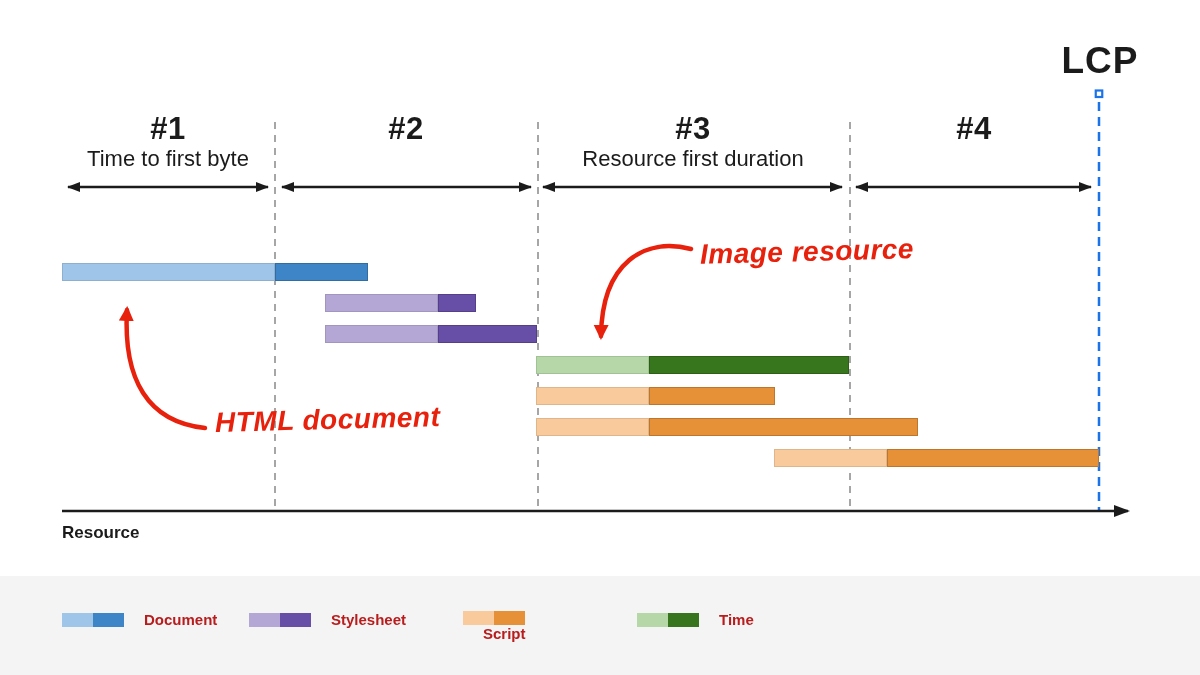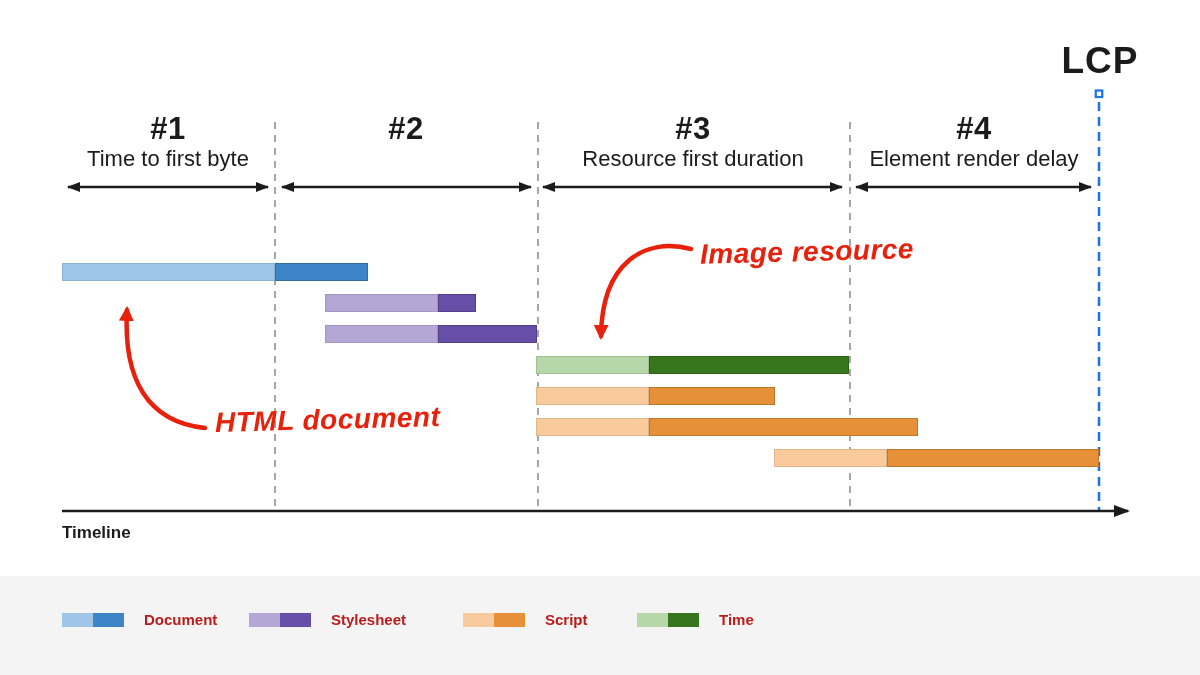--- a/index.html
+++ b/index.html
@@ -36,21 +36,21 @@
   .timeline-label{position:absolute;left:62px;top:523px;font-size:17px;font-weight:700;}
 
   
   .legend-band{position:absolute;left:0;top:576px;width:1200px;height:99px;
                background:#f4f4f4;z-index:4;}
   .legend-item{position:absolute;top:611px;display:flex;align-items:center;z-index:5;}
   .legend-swatch{display:flex;width:62px;height:14px;}
   .legend-swatch span{width:31px;height:14px;display:block;}
   .legend-item .legend-label{margin-left:20px;font-size:15px;font-weight:700;color:#b91c1c;}
   #legend-document{left:62px;} #legend-stylesheet{left:249px;}
-  #legend-script{left:463px;}  #legend-image{left:637px;}
+  #legend-script{left:463px;flex-direction:column;}  #legend-image{left:637px;}
 </style>
 </head>
 <body>
 
 <svg id="lines-svg" class="layer" viewBox="0 0 1200 675" xmlns="http://www.w3.org/2000/svg">
   <defs>
     <marker id="arrBlack" markerUnits="userSpaceOnUse" markerWidth="14" markerHeight="11" refX="12" refY="5" orient="auto-start-reverse">
       <path d="M0,0 L13,5 L0,10 z" fill="#1b1b1b"></path>
     </marker>
     <marker id="arrAxis" markerUnits="userSpaceOnUse" markerWidth="17" markerHeight="13" refX="14" refY="6" orient="auto">
@@ -119,27 +119,26 @@
   </div>
   <div class="phase" style="left:406px">
     <div class="num">#2</div>
   </div>
   <div class="phase" style="left:693px">
     <div class="num">#3</div>
     <div class="lbl">Resource first duration</div>
   </div>
   <div class="phase" style="left:974px">
     <div class="num">#4</div>
-    <div class="lbl">Element render delay</div>
   </div>
 
   <div id="annot-html" class="annot">HTML document</div>
   <div id="annot-image" class="annot">Image resource</div>
 
-  <div class="timeline-label">Timeline</div>
+  <div class="timeline-label">Resource</div>
 </div>
 
 <div class="legend-band"></div>
 
 <div class="legend-item" id="legend-document">
   <span class="legend-swatch">
       <span style="background: rgb(159, 197, 232);"></span>
       <span style="background: rgb(61, 133, 198);"></span>
     </span>
   <span class="legend-label">Document</span>

